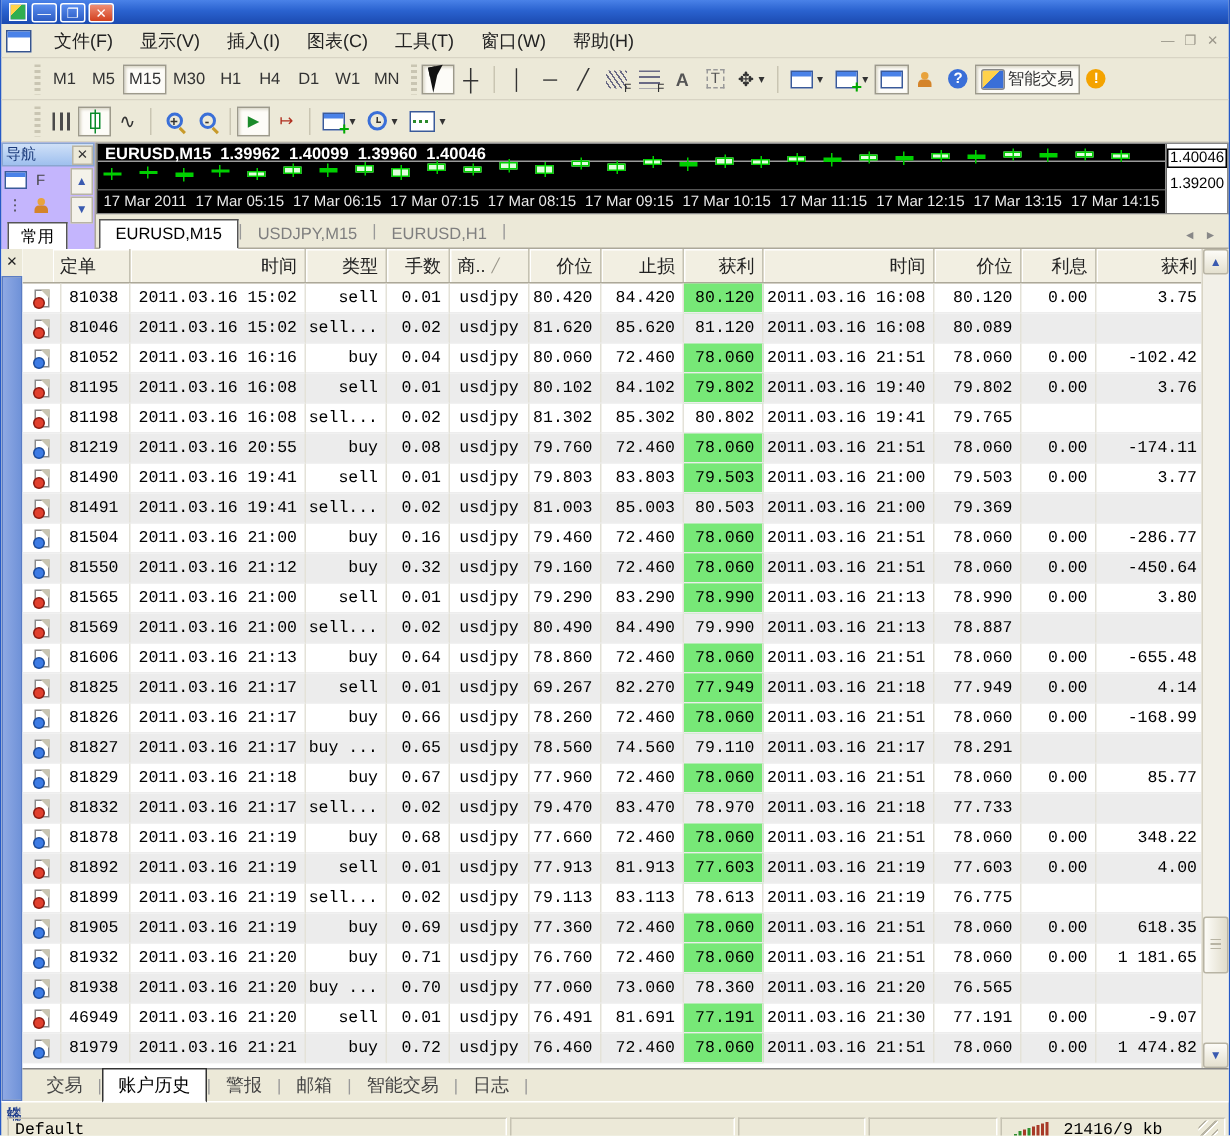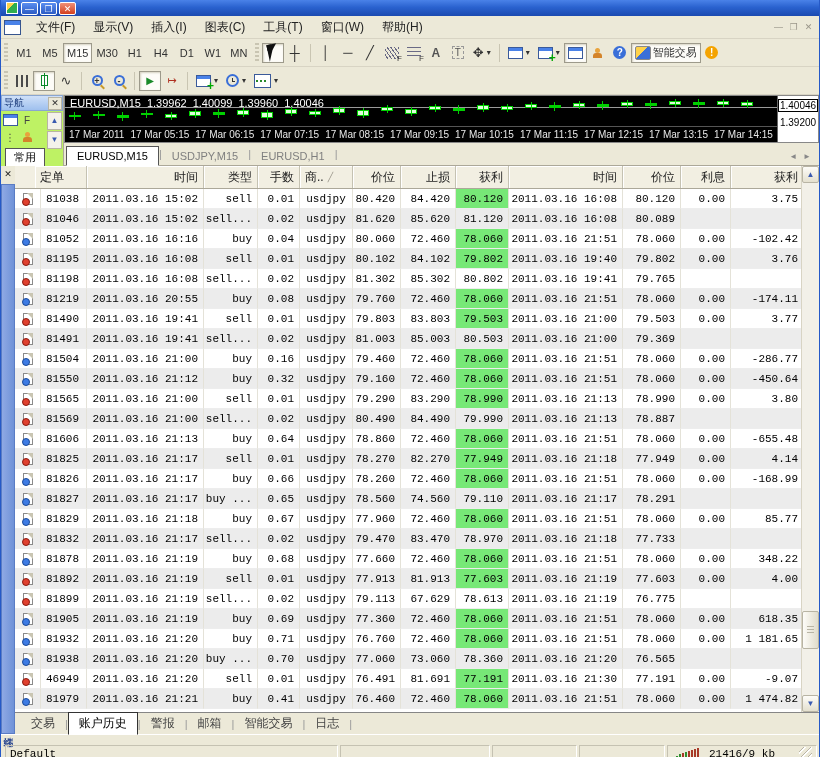--- a/index.html
+++ b/index.html
@@ -16,21 +16,21 @@
 
   
   .menubar{height:22px;display:flex;align-items:center;border-bottom:1px solid #d8d4c4;padding:0 3px;background:#ece9d8;}
   .menu-chart-icon{width:15px;height:13px;border:1px solid #36548e;background:#fff;margin-right:6px;position:relative;}
   .menu-chart-icon::before{content:"";position:absolute;left:0;top:0;right:0;height:4px;background:#4a82e8;}
   .menu-item{font-size:12px;color:#222;padding:2px 9px;}
   .menu-spacer{flex:1;}
   .mdi-btn{width:15px;height:13px;font-size:9px;color:#9a968a;text-align:center;line-height:12px;}
 
   
-  .toolbar{height:27px;display:flex;align-items:center;background:#ece9d8;border-bottom:1px solid #d8d4c4;padding:0 0;}
+  .toolbar{height:27px;display:flex;align-items:center;background:#ece9d8;border-bottom:1px solid #d8d4c4;padding:0 19px;}
   .grip{width:4px;height:20px;margin:0 3px;background:repeating-linear-gradient(180deg,#c9c5b2 0 2px,transparent 2px 4px);}
   .sep{width:1px;height:18px;background:#c9c5b2;margin:0 4px;}
   .tbtn{min-width:22px;height:20px;display:flex;align-items:center;justify-content:center;font-size:11px;color:#333;padding:0 3px;border:1px solid transparent;box-sizing:border-box;gap:2px;}
   .tbtn.sm{min-width:26px;}
   .tbtn.pressed{background:#fdfcf8;border:1px solid #9d9a8b;box-shadow:inset 1px 1px 2px #d6d2c2;}
   .dd{font-size:8px;color:#333;margin-left:1px;}
   
   .i-pointer{width:0;height:0;border-left:5px solid #111;border-right:5px solid transparent;border-bottom:11px solid transparent;border-top:6px solid #111;transform:rotate(-12deg);}
   .glyph{font-size:13px;color:#333;}
   .glyph.thin{font-size:14px;font-weight:400;}
@@ -56,36 +56,36 @@
   .i-clock{width:13px;height:13px;border:2px solid #3a6fd8;border-radius:50%;position:relative;box-sizing:border-box;}
   .i-clock::before{content:"";position:absolute;left:4px;top:2px;width:1px;height:4px;background:#333;}
   .i-clock::after{content:"";position:absolute;left:4px;top:5px;width:3px;height:1px;background:#333;}
   .i-indic{width:15px;height:12px;border:1px solid #3a5a9a;background:#fff;position:relative;}
   .i-indic::before{content:"";position:absolute;left:1px;top:5px;width:11px;height:2px;background:repeating-linear-gradient(90deg,#2a8a2a 0 2px,transparent 2px 4px);}
   .green-arrow{color:#1a8a2a;font-size:10px;}
   .red-arrow{color:#b03020;font-size:11px;}
 
   
   .mid{height:71px;display:flex;}
-  .navigator{width:62px;background:#bef264;border-right:1px solid #aca899;display:flex;flex-direction:column;}
+  .navigator{width:62px;background:#c4b5fd;border-right:1px solid #aca899;display:flex;flex-direction:column;}
   .nav-head{height:14px;display:flex;align-items:center;background:linear-gradient(180deg,#cfe0f8,#9fc0ee);border:1px solid #8aa6d0;}
   .nav-title{font-size:10px;color:#1a3a7a;flex:1;padding-left:2px;white-space:nowrap;}
   .nav-close{width:12px;font-size:9px;color:#333;text-align:center;background:#ece9d8;border:1px solid #b8b4a4;line-height:11px;}
   .nav-body{flex:1;display:flex;padding:1px;}
   .nav-icons{flex:1;display:grid;grid-template-columns:16px 16px;grid-auto-rows:16px;gap:1px;align-content:start;}
   .nav-ic{display:flex;align-items:center;justify-content:center;font-size:10px;color:#444;}
   .nav-scroll{width:15px;display:flex;flex-direction:column;gap:1px;}
   .nav-sbtn{height:16px;background:#f4f2ea;border:1px solid #b8b4a4;color:#3a5ab0;font-size:8px;text-align:center;line-height:15px;}
   .nav-tabrow{height:19px;position:relative;}
   .nav-tab{position:absolute;left:4px;bottom:0;background:#fff;border:1px solid #555;border-bottom:none;font-size:11px;padding:1px 8px;}
 
   .chart-col{flex:1;display:flex;flex-direction:column;min-width:0;}
   .chart{height:48px;display:flex;border:1px solid #888;box-sizing:border-box;}
   .plot-col{flex:1;display:flex;flex-direction:column;min-width:0;background:#000;}
-  .plot{height:31px;position:relative;overflow:hidden;}
+  .plot{height:31px;position:relative;overflow:hidden;font-weight:bold;}
   .quote-line{position:absolute;left:5px;top:1px;font-size:11px;color:#fff;white-space:nowrap;z-index:3;}
   .quote-line span{margin-right:6px;}
   .price-line{position:absolute;left:0;right:0;top:11px;height:1px;background:#9a9a9a;z-index:1;}
   .candle{position:absolute;box-sizing:border-box;z-index:2;}
   .candle.hollow{border:1px solid #00d000;background:#dfffdc;}
   .candle.solid{background:#00d000;}
   .candle::before{content:"";position:absolute;left:5px;top:-3px;bottom:-3px;width:1px;background:#00d000;}
   .axis{height:15px;background:#000;border-top:1px solid #555;display:flex;justify-content:space-between;align-items:center;padding:0 4px;}
   .xlab{font-size:10px;color:#e8e8e8;white-space:nowrap;}
   .scale{width:40px;background:#fff;border-left:1px solid #666;display:flex;flex-direction:column;align-items:center;font-size:10px;color:#000;}
@@ -651,21 +651,21 @@
               </div>
               <div class="trow tgrid">
                 <span class="cell c">
                   <span class="doc sell"></span>
                 </span>
                 <span class="cell ">81825</span>
                 <span class="cell r">2011.03.16 21:17</span>
                 <span class="cell r">sell</span>
                 <span class="cell r">0.01</span>
                 <span class="cell c">usdjpy</span>
-                <span class="cell r">78.270</span>
+                <span class="cell r">69.267</span>
                 <span class="cell r">82.270</span>
                 <span class="cell r green">77.949</span>
                 <span class="cell r">2011.03.16 21:18</span>
                 <span class="cell r">77.949</span>
                 <span class="cell r">0.00</span>
                 <span class="cell r">4.14</span>
               </div>
               <div class="trow tgrid">
                 <span class="cell c">
                   <span class="doc buy"></span>
@@ -771,21 +771,21 @@
               <div class="trow tgrid">
                 <span class="cell c">
                   <span class="doc sell"></span>
                 </span>
                 <span class="cell ">81899</span>
                 <span class="cell r">2011.03.16 21:19</span>
                 <span class="cell r">sell...</span>
                 <span class="cell r">0.02</span>
                 <span class="cell c">usdjpy</span>
                 <span class="cell r">79.113</span>
-                <span class="cell r">67.629</span>
+                <span class="cell r">83.113</span>
                 <span class="cell r">78.613</span>
                 <span class="cell r">2011.03.16 21:19</span>
                 <span class="cell r">76.775</span>
                 <span class="cell r"></span>
                 <span class="cell r"></span>
               </div>
               <div class="trow tgrid">
                 <span class="cell c">
                   <span class="doc buy"></span>
                 </span>
@@ -853,21 +853,21 @@
                 <span class="cell r">0.00</span>
                 <span class="cell r">-9.07</span>
               </div>
               <div class="trow tgrid">
                 <span class="cell c">
                   <span class="doc buy"></span>
                 </span>
                 <span class="cell ">81979</span>
                 <span class="cell r">2011.03.16 21:21</span>
                 <span class="cell r">buy</span>
-                <span class="cell r">0.41</span>
+                <span class="cell r">0.72</span>
                 <span class="cell c">usdjpy</span>
                 <span class="cell r">76.460</span>
                 <span class="cell r">72.460</span>
                 <span class="cell r green">78.060</span>
                 <span class="cell r">2011.03.16 21:51</span>
                 <span class="cell r">78.060</span>
                 <span class="cell r">0.00</span>
                 <span class="cell r">1 474.82</span>
               </div>
             </div>

